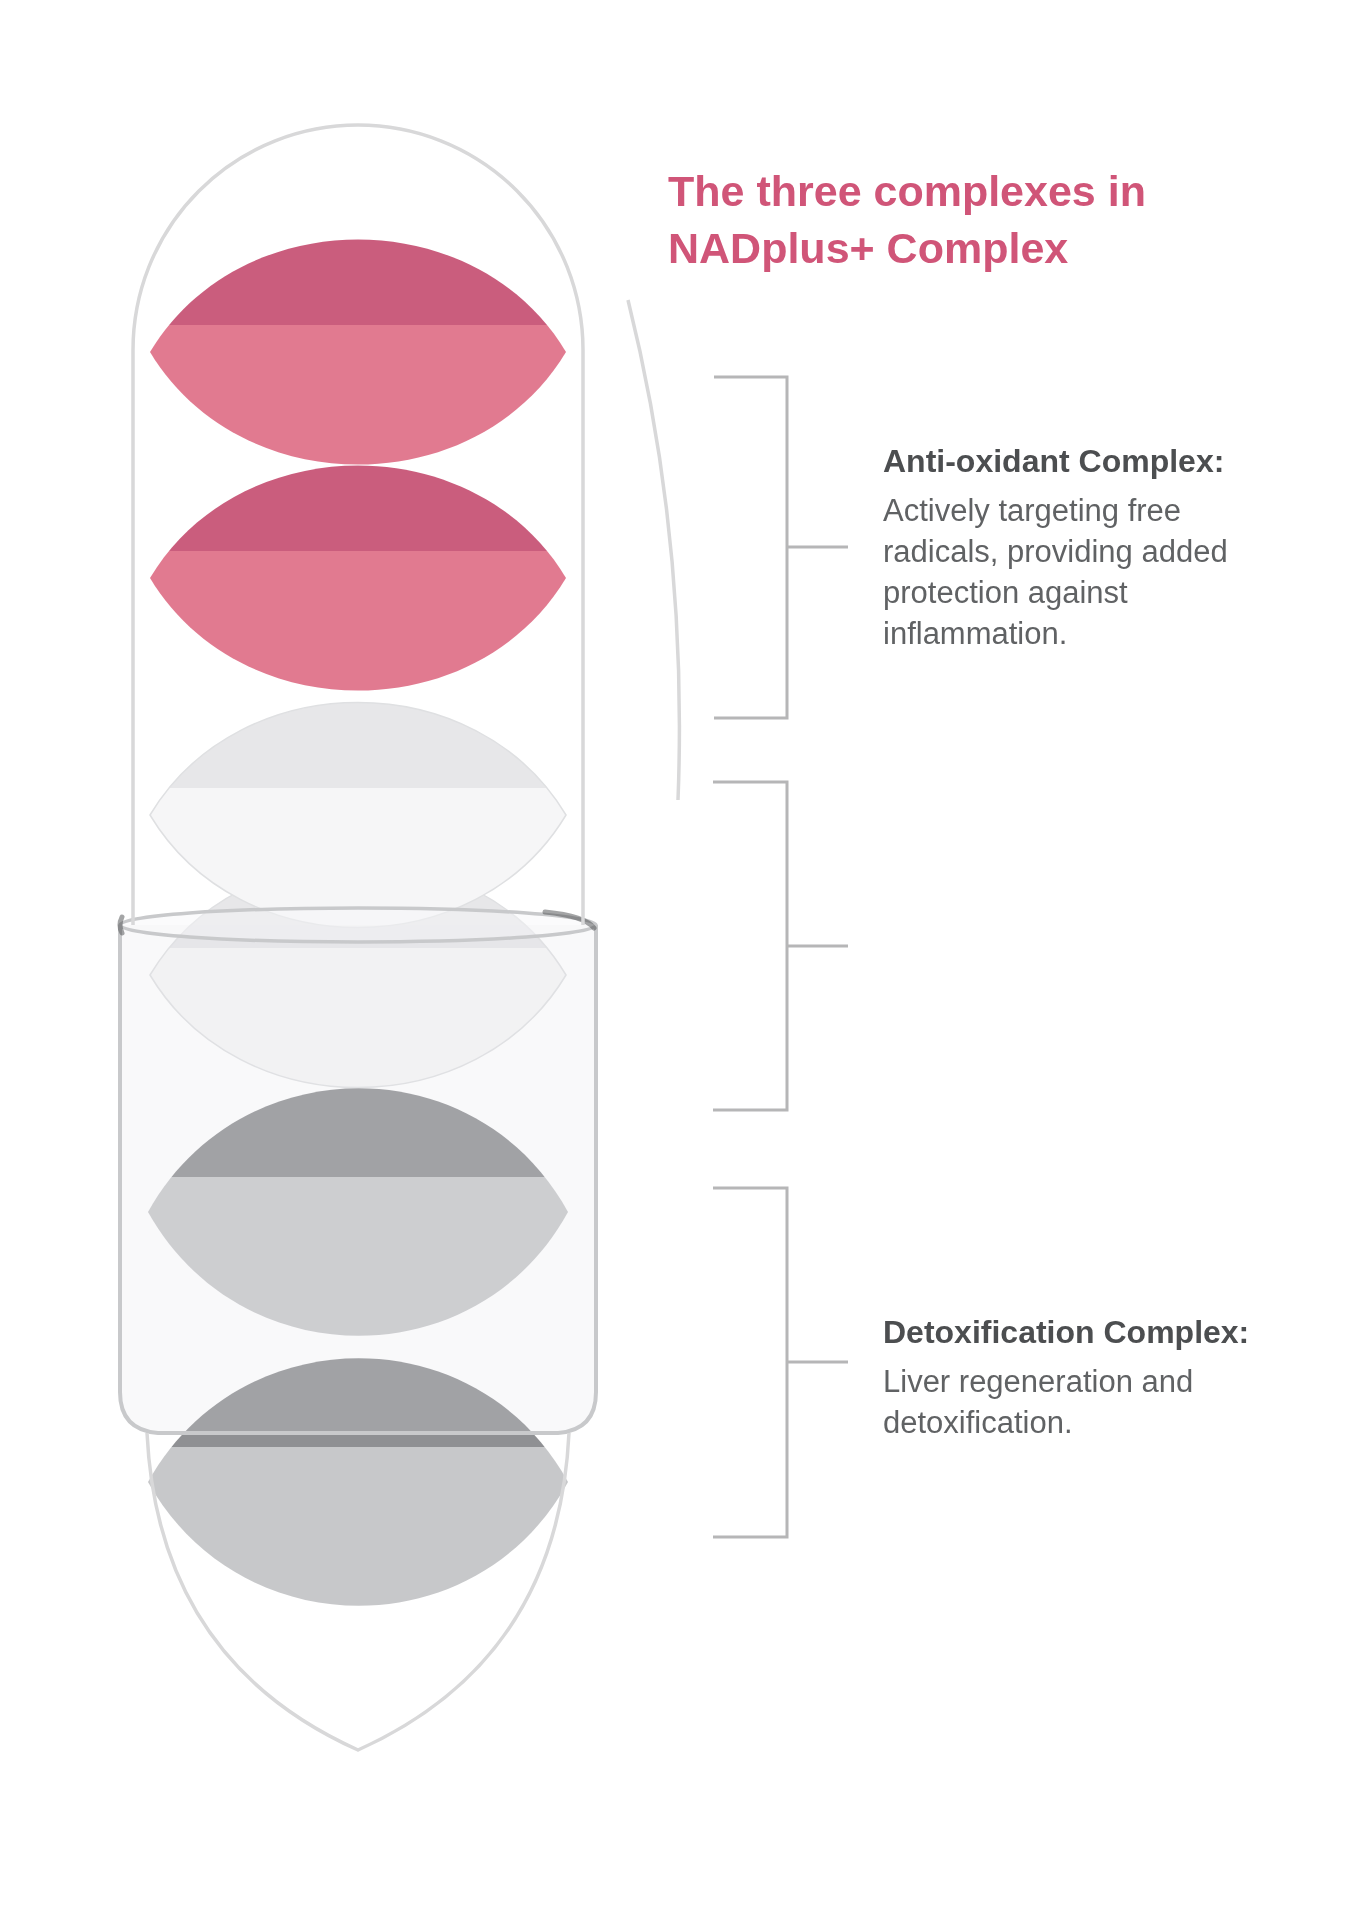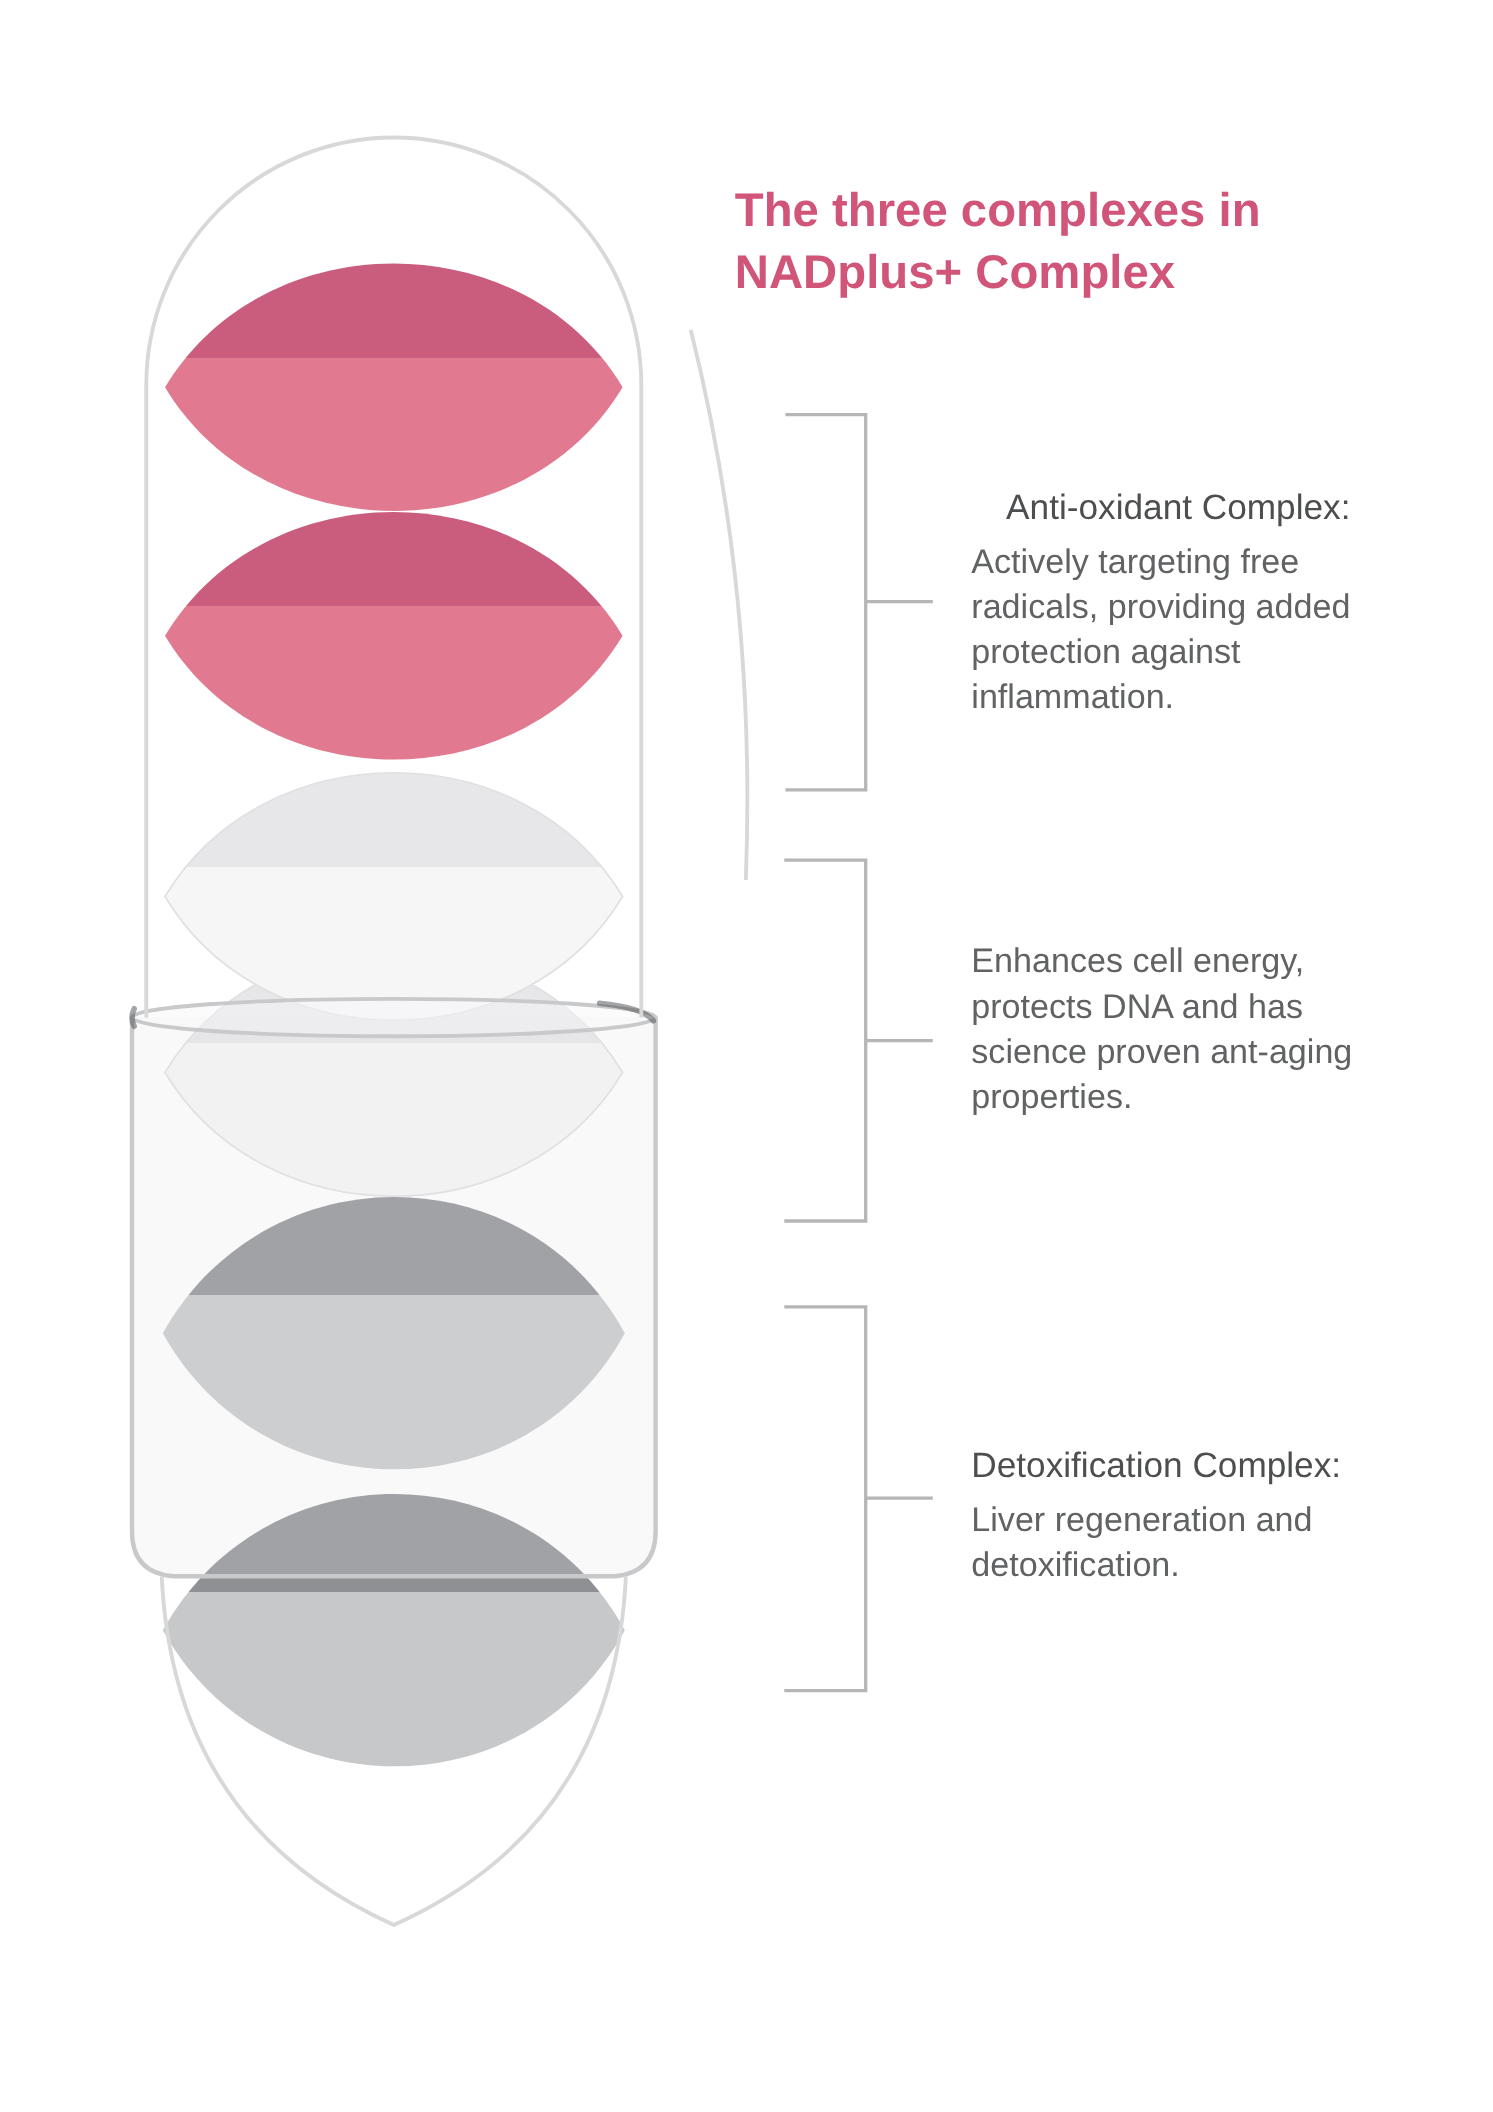--- a/index.html
+++ b/index.html
@@ -19,24 +19,23 @@
   .white-tablet{stroke:#dfe0e2;stroke-width:1.5;}
   .brackets{stroke:var(--bracket_gray);stroke-width:3;fill:none;}
   .page-title{
     position:absolute;left:668px;top:163px;
     font-size:43px;font-weight:700;line-height:57px;
     color:var(--title_pink);
     white-space:pre-line;
   }
   .section{position:absolute;left:883px;}
   .section-heading{
-    font-size:32px;font-weight:400;line-height:42px;
+    font-size:32px;font-weight:700;line-height:42px;
     color:var(--heading_gray);
     margin:0 0 8px 0;
-    text-align:right;
   }
   .section-body{
     font-size:31px;font-weight:400;line-height:41px;
     color:var(--body_gray);
     white-space:pre-line;
   }
   #sec-antioxidant{top:440px;}
   #sec-nad{top:853px;}
   #sec-detox{top:1295px;margin-top:16px;}
 </style>
@@ -100,24 +99,20 @@
 
   <div class="section" id="sec-antioxidant">
     <h3 class="section-heading">Anti-oxidant Complex:</h3>
     <div class="section-body">Actively targeting free
 radicals, providing added
 protection against
 inflammation.</div>
   </div>
 
   <div class="section" id="sec-nad">
-    <div class="section-body">Enhances cell energy,
-protects DNA and has
-science proven ant-aging
-properties.</div>
   </div>
 
   <div class="section" id="sec-detox">
     <h3 class="section-heading">Detoxification Complex:</h3>
     <div class="section-body">Liver regeneration and
 detoxification.</div>
   </div>
 
 </div>
 

